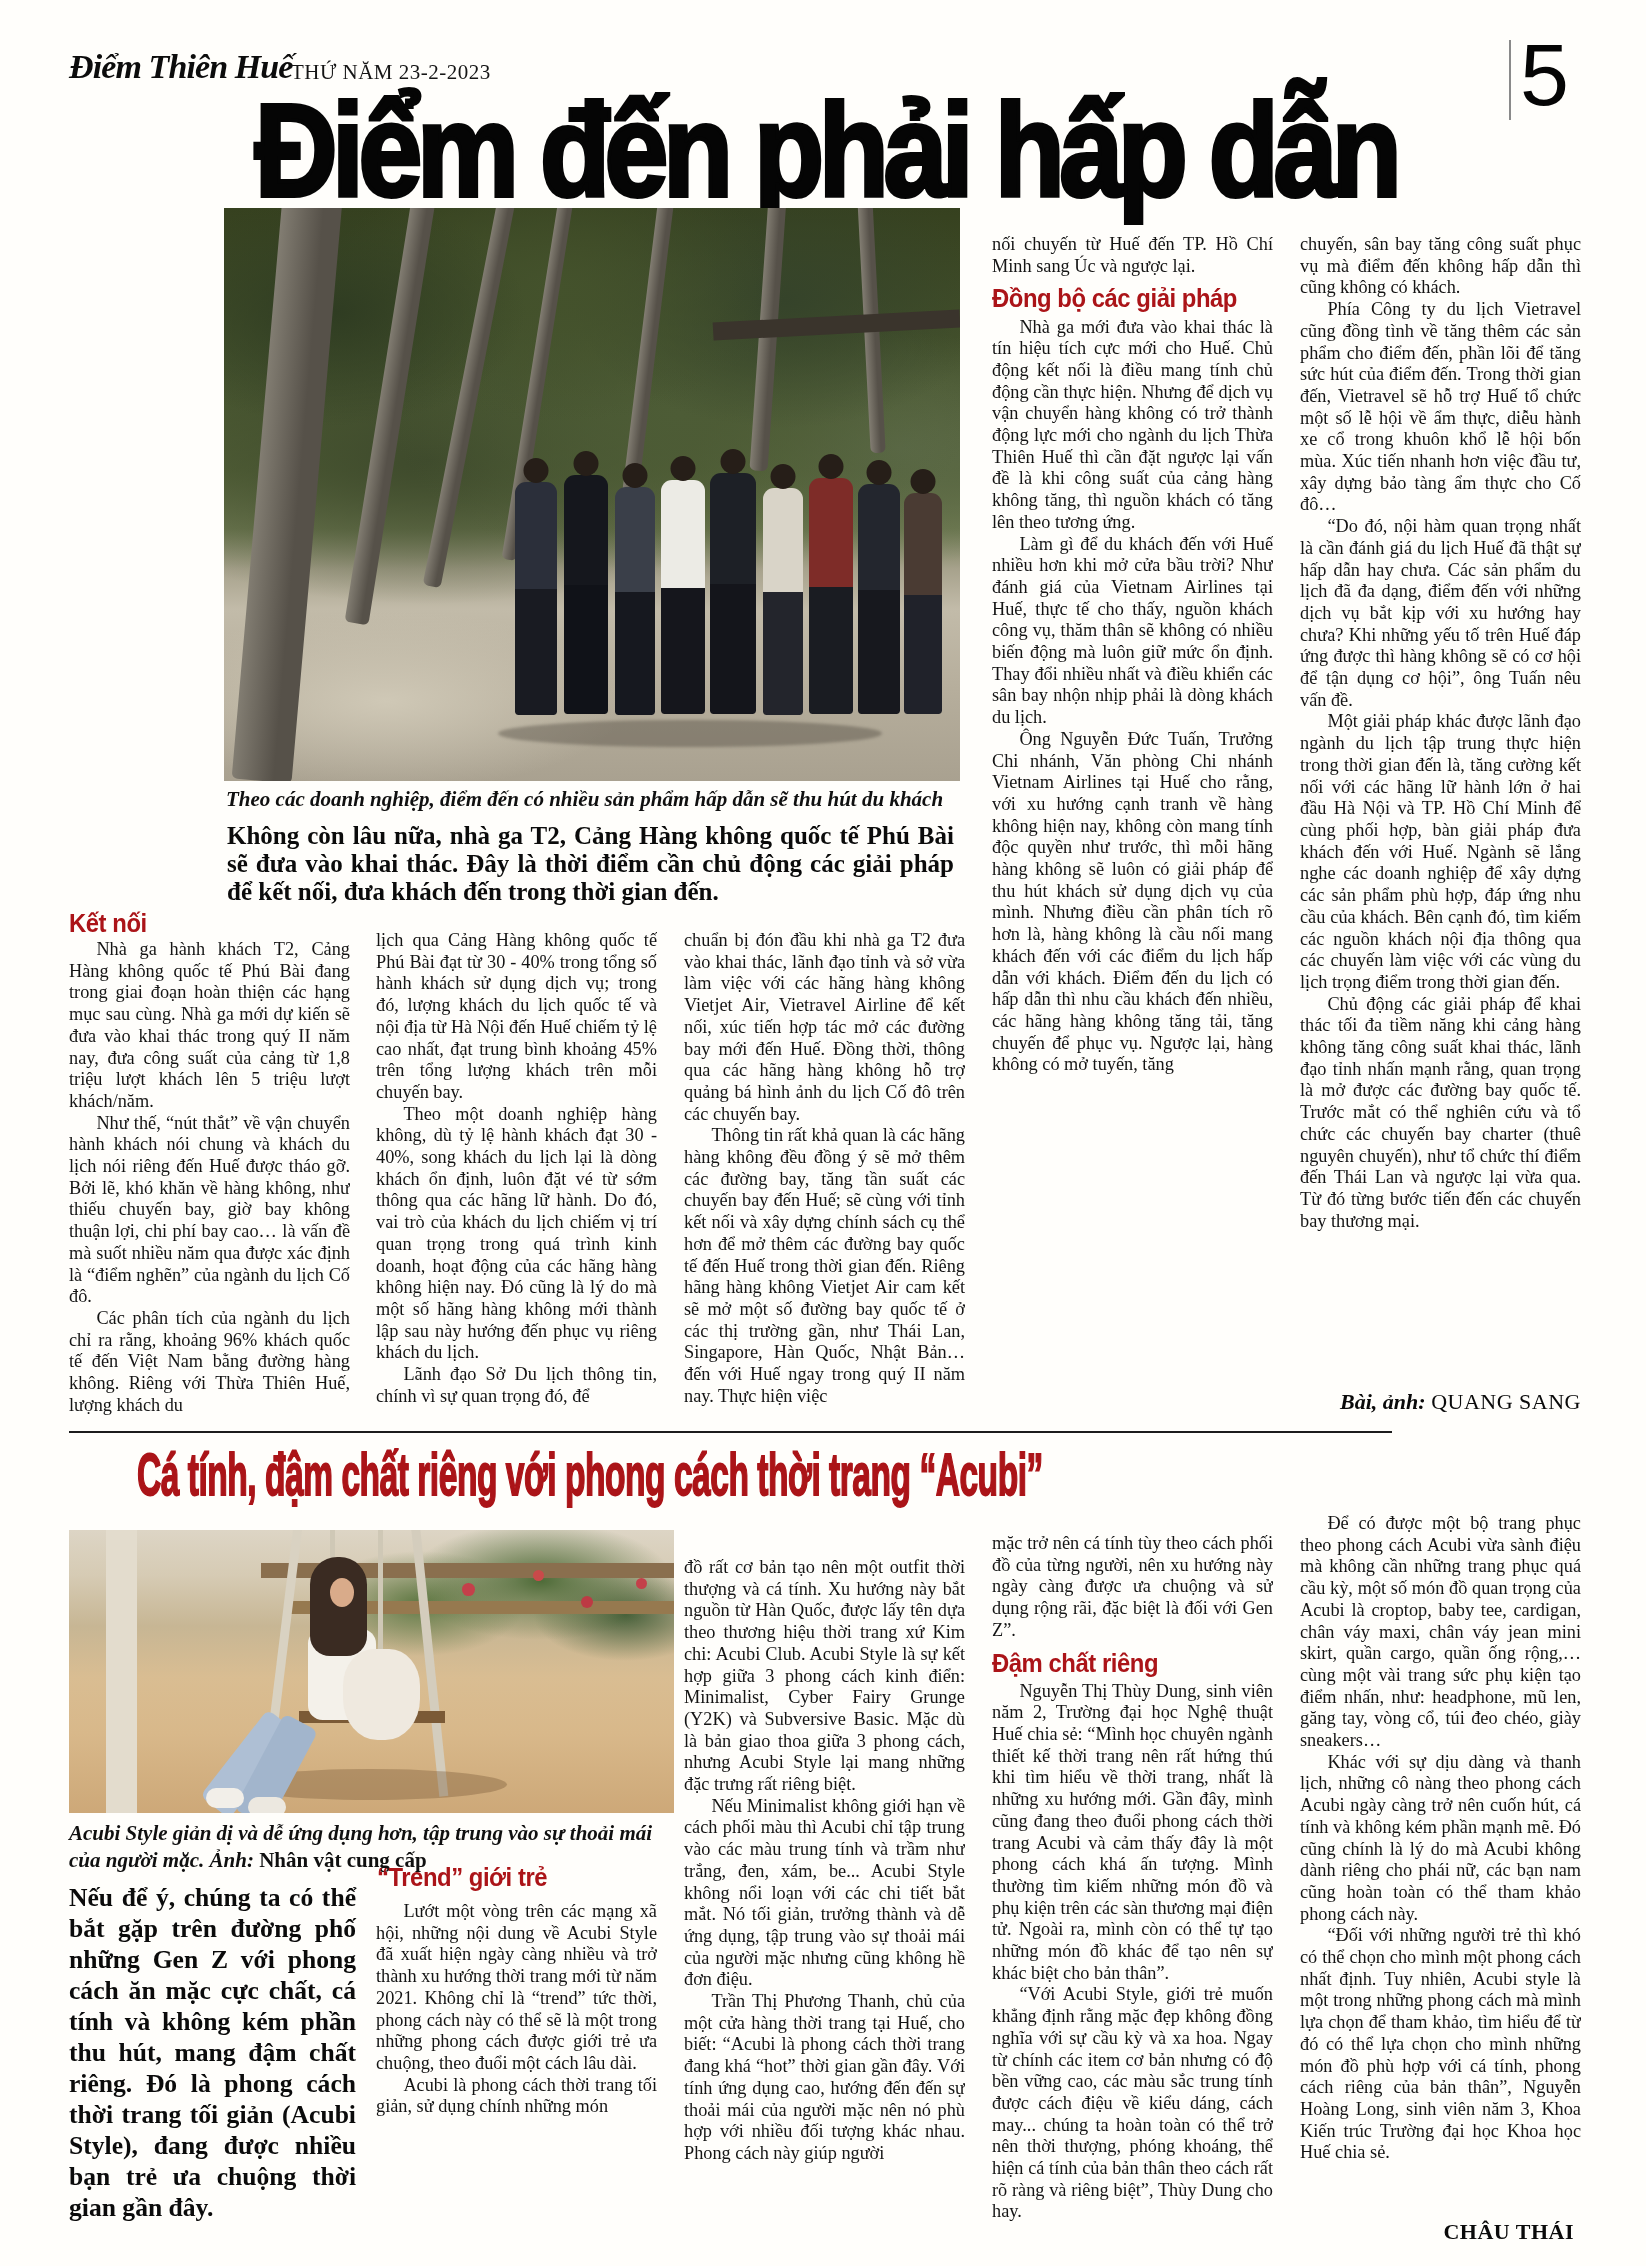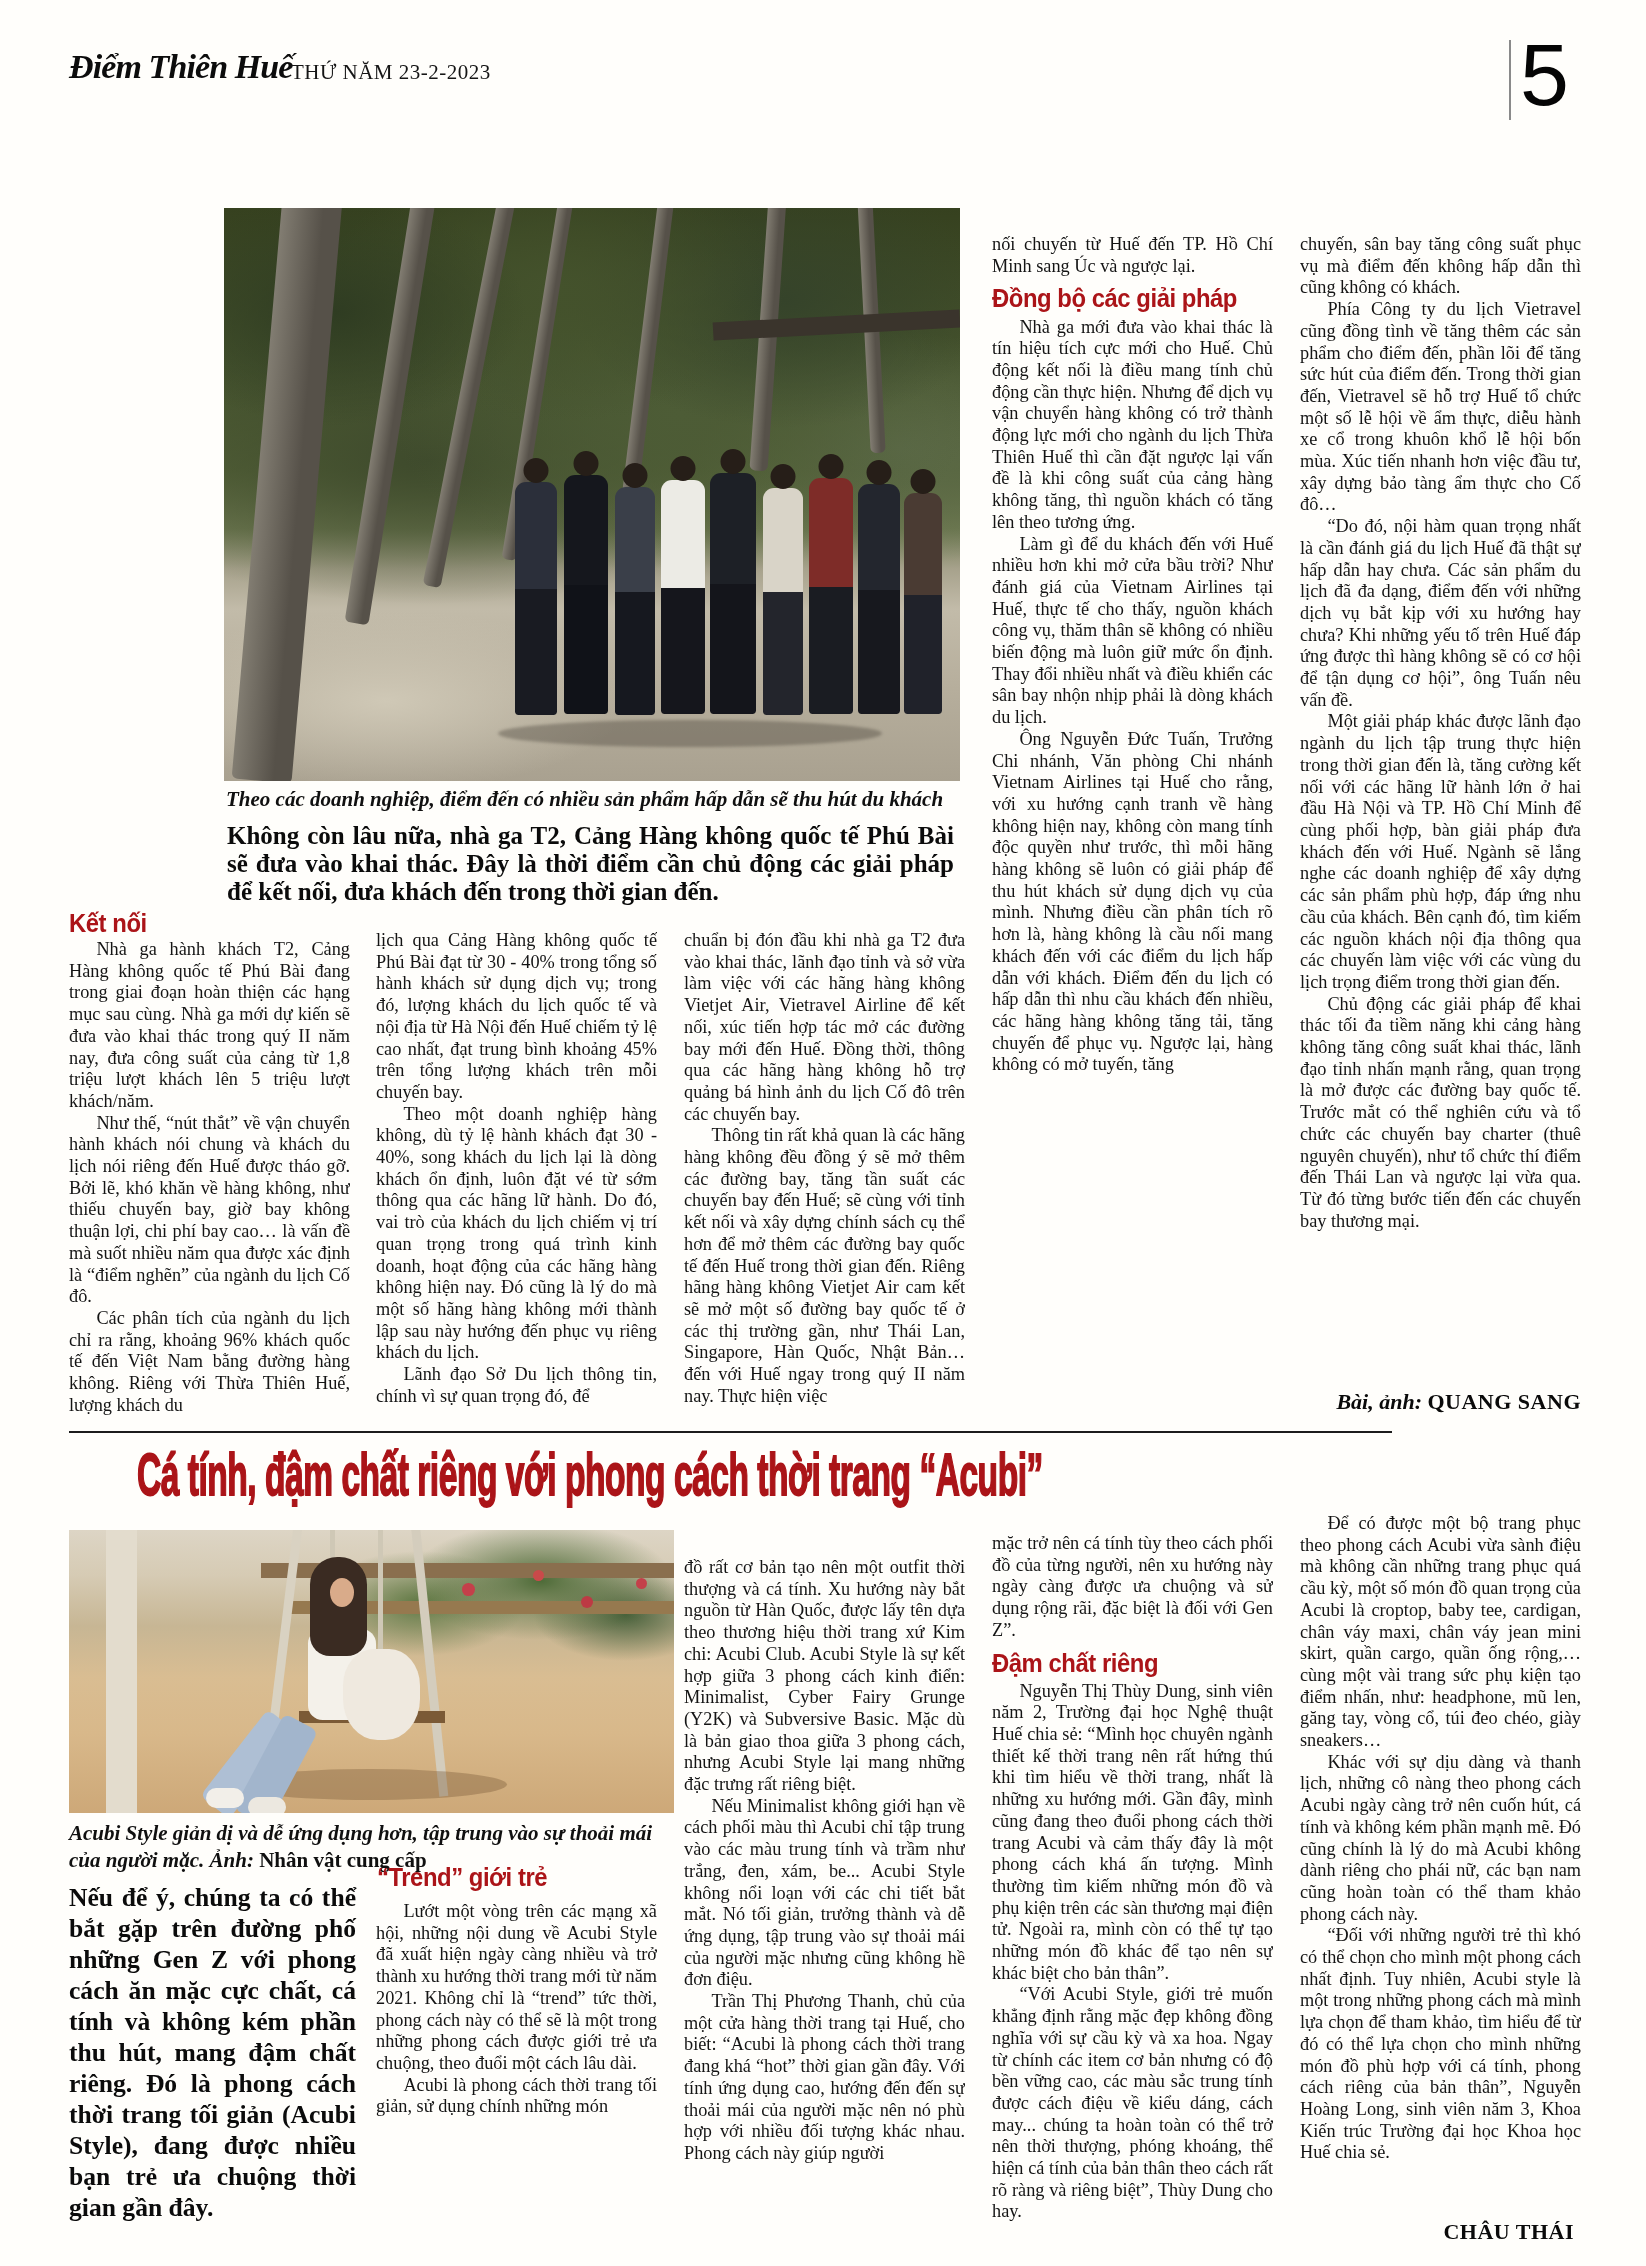--- a/index.html
+++ b/index.html
@@ -59,37 +59,40 @@
 
   
   .col{position:absolute;width:281px;overflow:hidden;font-size:18.3px;line-height:21.7px;color:#141414;}
   .para{margin:0;text-indent:27.4px;text-align:justify;}
   .para.cont{text-indent:0;margin-top:20px;}
   .sec-head{font-family:"Liberation Sans",sans-serif;font-weight:bold;font-size:26.5px;color:#ab1418;
             letter-spacing:-0.5px;margin:0;transform:scaleX(.9);transform-origin:left bottom;white-space:nowrap;}
   .sec-head.inflow{margin:11px 0 6.4px 0;}
   .byline1{position:absolute;left:1300px;top:1389px;width:281px;text-align:right;font-size:22px;color:#0a0a0a;}
   .byline1 .lbl{font-style:italic;font-weight:bold;margin-left:20px;}
-  .byline1 .nm{font-weight:bold;letter-spacing:0.5px;margin-top:20px;}
+  .byline1 .nm{font-weight:normal;letter-spacing:0.5px;margin-top:20px;}
   .byline2{position:absolute;left:1300px;top:2219px;width:274px;text-align:right;
            font-size:22px;font-weight:bold;letter-spacing:0.5px;color:#0a0a0a;}
   .intro2{position:absolute;left:69px;top:1882px;width:287px;font-size:25.6px;font-weight:bold;
           line-height:31px;text-align:justify;color:#0b0b0b;}
   .divider{position:absolute;left:69px;top:1431px;width:1323px;height:1.8px;background:#1c1c1c;}
 </style>
 </head>
 <body>
 
 <div class="page">
 
   <div class="masthead">Điểm Thiên Huế</div>
   <div class="issue-date">THỨ NĂM 23-2-2023</div>
   <div class="hdr-rule"></div>
   <div class="page-number">5</div>
 
+  <div class="headline1">
+    <span>Điểm đến phải hấp dẫn</span>
+  </div>
 
   <div class="photo1">
     <div>
       <div class="trunk" style="left:33px;width:60px;height:585px;transform:rotate(5deg);"></div>
       <div class="trunk" style="left:154px;width:24px;height:429px;transform:rotate(9deg);"></div>
       <div class="trunk" style="left:236px;width:18.3px;height:393px;transform:rotate(11deg);"></div>
       <div class="trunk" style="left:306px;width:14.6px;height:365px;transform:rotate(9deg);"></div>
       <div class="trunk" style="left:416px;width:16.4px;height:302px;transform:rotate(7deg);"></div>
       <div class="trunk" style="left:535px;width:18.3px;height:274px;transform:rotate(4deg);"></div>
       <div class="trunk" style="left:640px;width:14.6px;height:256px;transform:rotate(-3deg);"></div>

